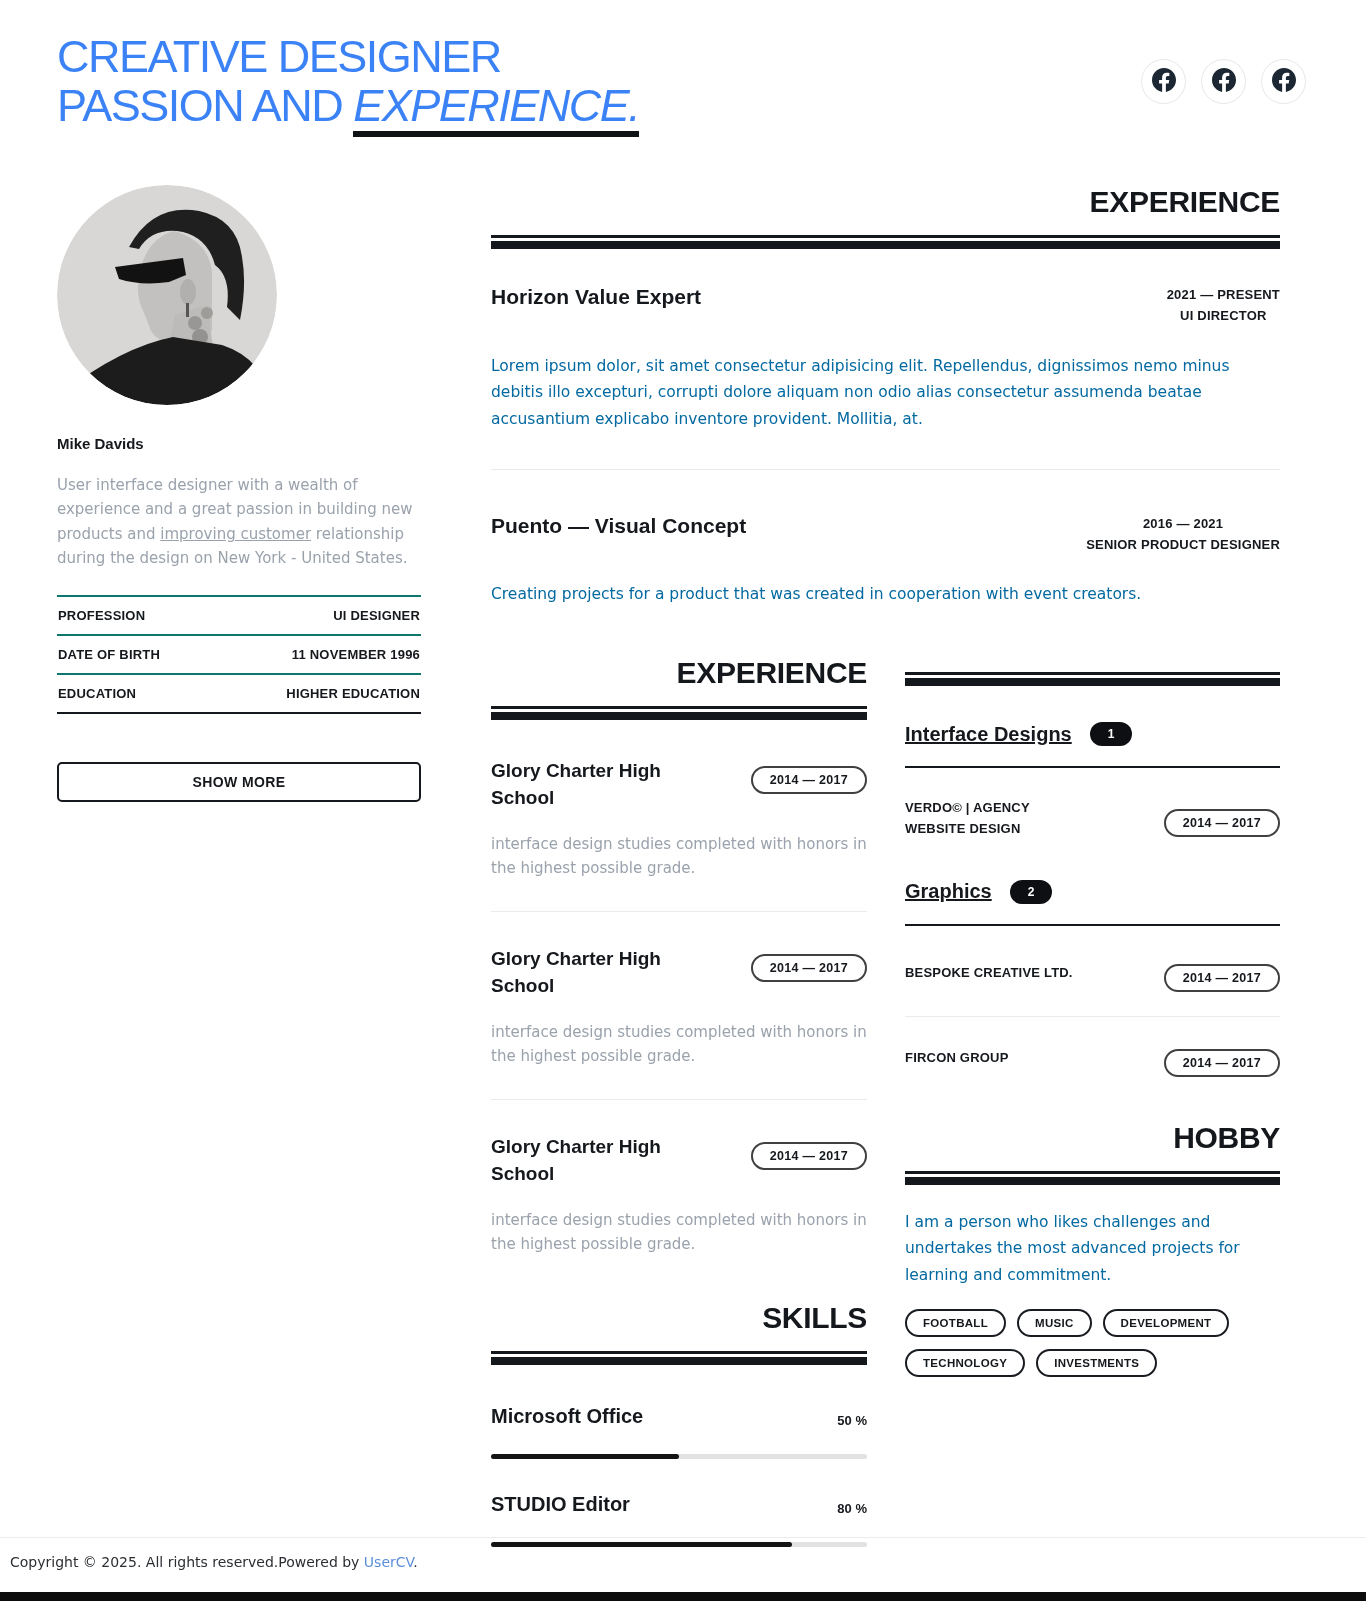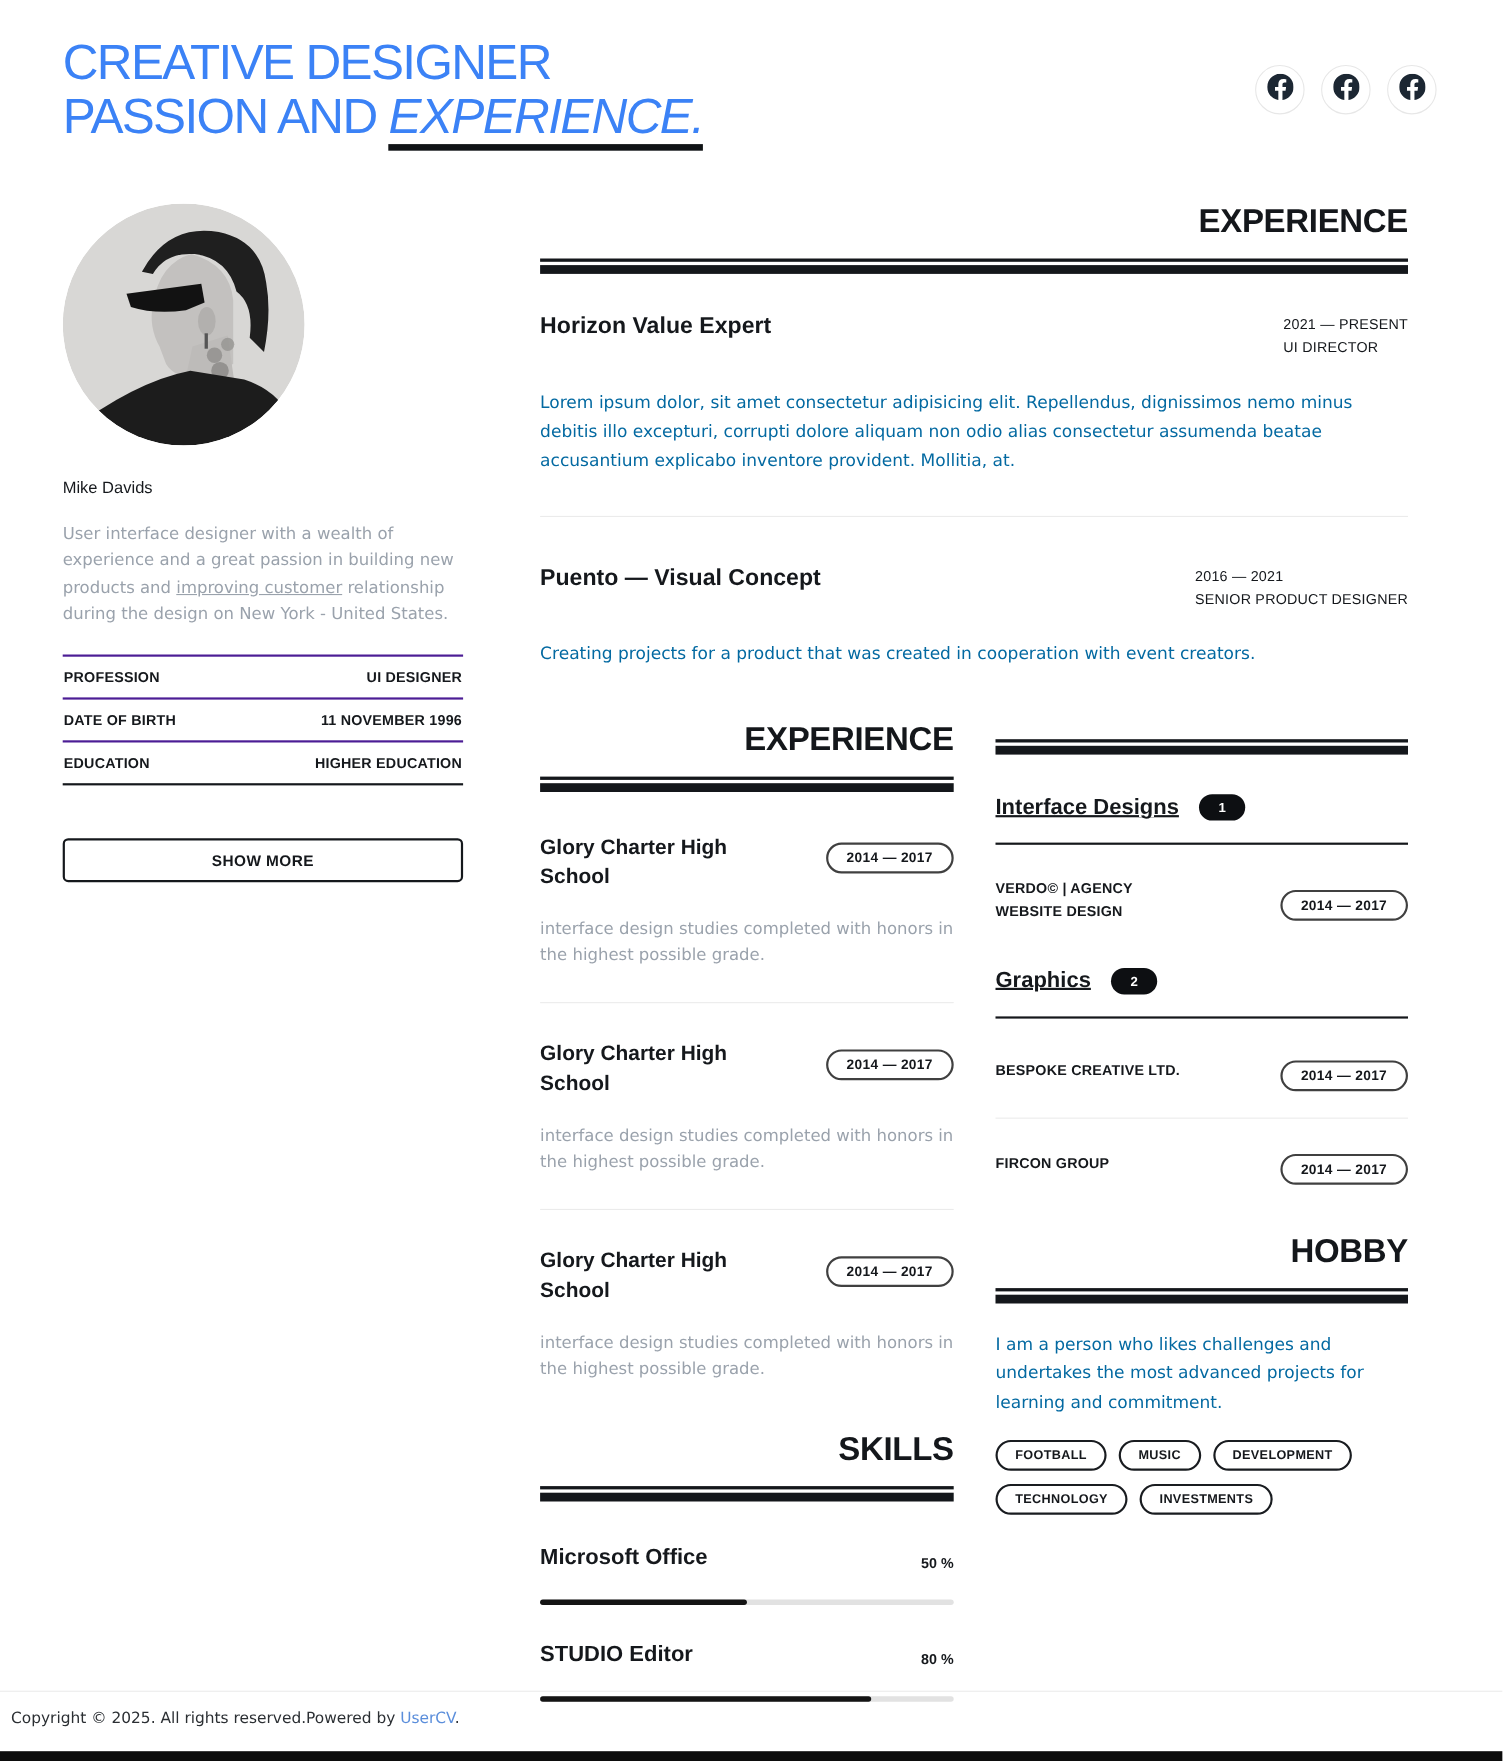--- a/index.html
+++ b/index.html
@@ -18,41 +18,41 @@
   .social a { width:45px; height:45px; border-radius:50%; border:1px solid #e7e7e7;
               display:flex; align-items:center; justify-content:center; background:#fff; }
   .social svg { width:24px; height:24px; fill:#1c2733; }
 
   
   .main { display:grid; grid-template-columns:364px 789px; column-gap:70px;
           padding-left:57px; margin-top:48px; }
 
   
   .avatar { width:220px; height:220px; border-radius:50%; overflow:hidden; display:block; }
-  .name { margin-top:30px; font-size:15px; font-weight:400; }
+  .name { margin-top:30px; font-size:15px; font-weight:700; }
   .bio { margin-top:21px; font-size:15px; line-height:1.62; color:#9aa2ac;
          font-family:"DejaVu Sans", sans-serif; }
   .bio a { color:#9aa2ac; text-decoration:underline; }
   .dtable { margin-top:25px; }
   .drow { display:flex; justify-content:space-between; align-items:center;
-          border-top:2px solid #4c1d95; padding:11px 1px; font-size:13px; font-weight:700; letter-spacing:.2px; }
+          border-top:2px solid #0f766e; padding:11px 1px; font-size:13px; font-weight:700; letter-spacing:.2px; }
   .dtable .drow:last-child { border-bottom:2px solid #15181c; }
   .show-more { margin-top:48px; width:100%; height:40px; background:#fff;
                border:2px solid #15181c; border-radius:5px; font-family:"Liberation Sans",sans-serif;
                font-size:14px; font-weight:700; letter-spacing:.4px; color:#15181c; cursor:pointer; }
 
   
   .sec-head { font-size:30px; font-weight:700; text-align:right; color:#14171b; letter-spacing:-.3px; }
   .dbl { margin-top:16px; }
   .dbl .thin  { height:3px; background:#14171b; }
   .dbl .thick { height:8px; background:#14171b; margin-top:3px; }
 
   .job { display:flex; justify-content:space-between; align-items:flex-start; }
   .job-title { font-size:21px; font-weight:700; }
-  .job-meta { text-align:left; font-size:13px; font-weight:400; line-height:1.6; letter-spacing:.2px; }
+  .job-meta { text-align:center; font-size:13px; font-weight:700; line-height:1.6; letter-spacing:.2px; }
   .para { font-size:15.5px; line-height:1.72; color:#0369a1; font-family:"DejaVu Sans",sans-serif; }
   .lightline { border:none; border-top:1px solid #ebebeb; }
 
   .subgrid { display:grid; grid-template-columns:376px 375px; column-gap:38px; margin-top:48px; }
 
   
   .edu-entry .ehead { display:flex; justify-content:space-between; align-items:flex-start; }
   .edu-title { font-size:19px; font-weight:700; line-height:1.42; max-width:215px; }
   .pill { border:2px solid #404040; border-radius:17px; padding:5px 17px;
           font-size:12.5px; font-weight:700; white-space:nowrap; letter-spacing:.3px; color:#15181c; margin-top:8px; }

